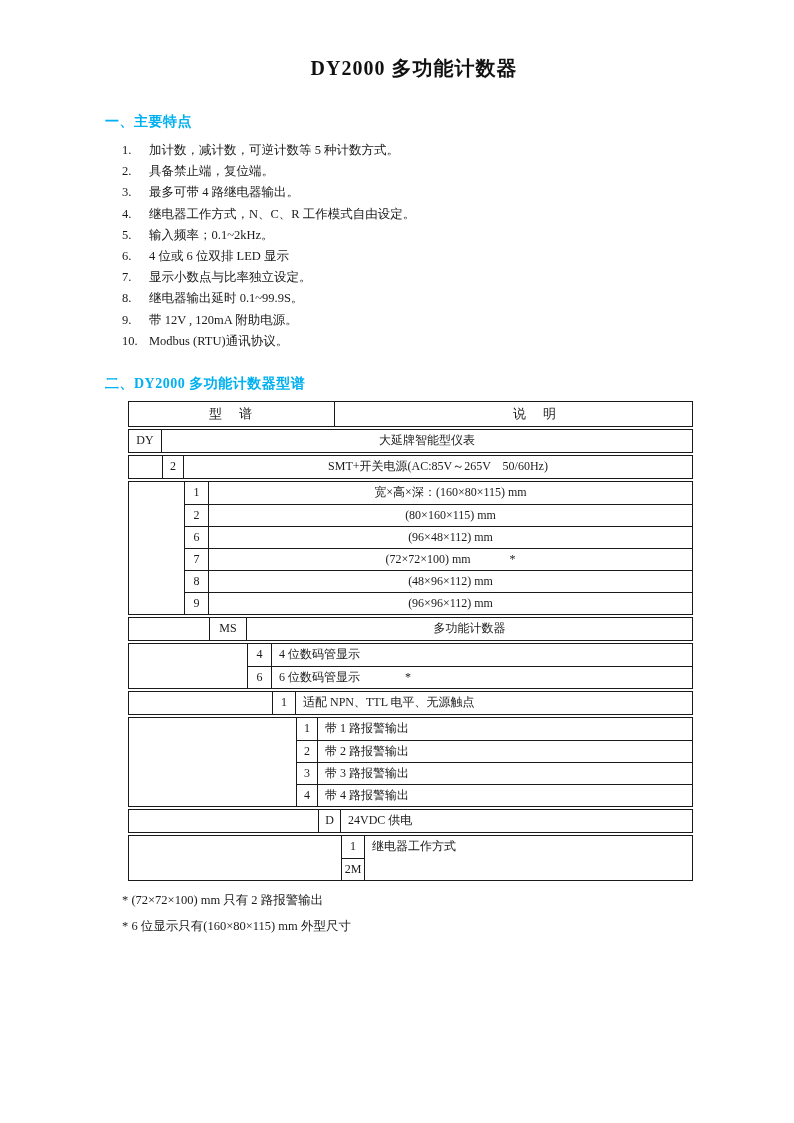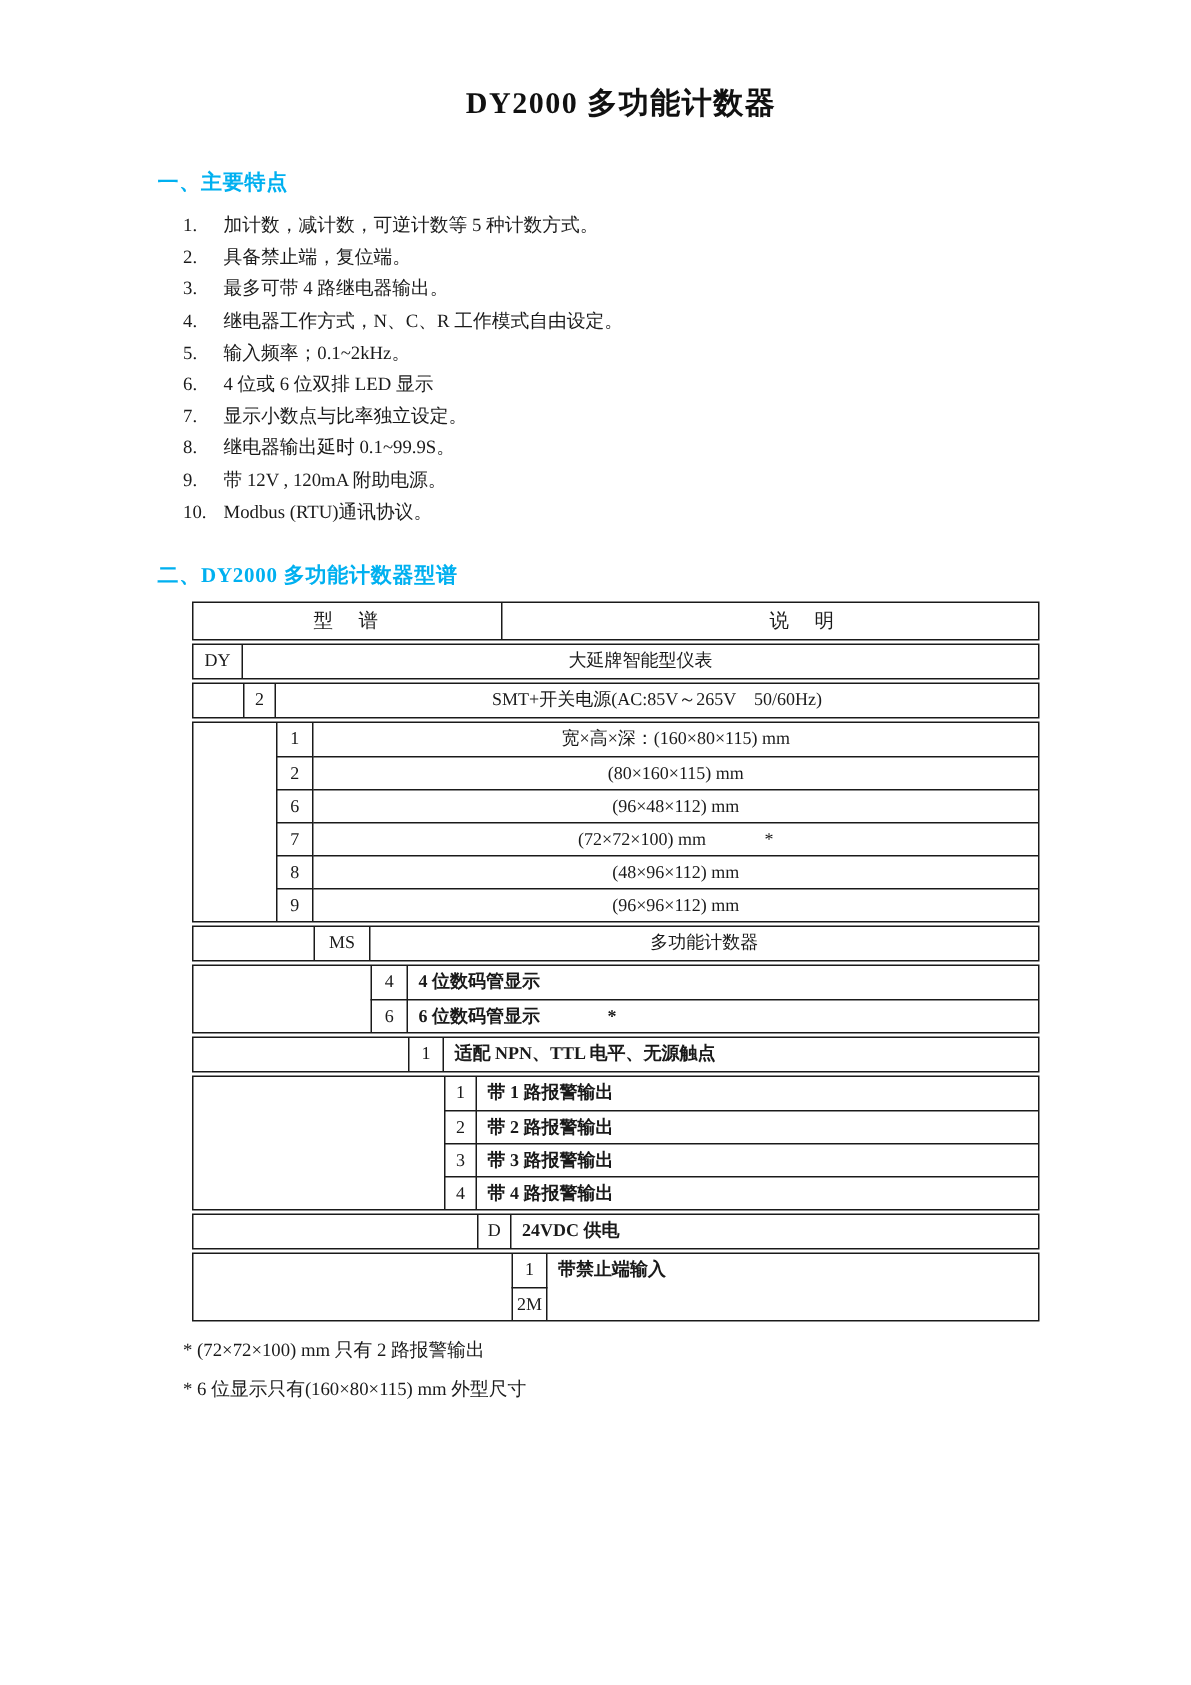--- a/index.html
+++ b/index.html
@@ -76,21 +76,21 @@
   }
   .trow > .code:first-child { border-left: none; }
   .desc {
     flex: 1 1 auto;
     box-sizing: border-box;
     display: flex; align-items: center;
     white-space: pre;
     overflow: hidden;
   }
   .desc.center { justify-content: center; }
-  .desc.left { padding-left: 7px; justify-content: flex-start; font-weight: bold; }
+  .desc.left { padding-left: 7px; justify-content: flex-start; }
   .trow + .trow .code, .trow + .trow .desc { border-top: 1px solid #1a1a1a; }
 
   .notes { margin: 7px 0 17px 105px; }
   .note-line {
     font-size: 12.5px;
     height: 25.5px;
     display: flex; align-items: center;
     white-space: pre;
   }
 </style>
@@ -232,21 +232,21 @@
         <div class="spacer" style="width:189px"></div>
         <div class="code" style="width:23px">D</div>
         <div class="desc left">24VDC 供电</div>
       </div>
     </div>
 
     <div class="tgroup">
       <div class="trow">
         <div class="spacer" style="width:212px"></div>
         <div class="code" style="width:24px">1</div>
-        <div class="desc left">带禁止端输入</div>
+        <div class="desc left">继电器工作方式</div>
       </div>
       <div class="trow">
         <div class="spacer" style="width:212px"></div>
         <div class="code" style="width:24px">2M</div>
       </div>
     </div>
 
   </div>
 
   <div class="notes">

